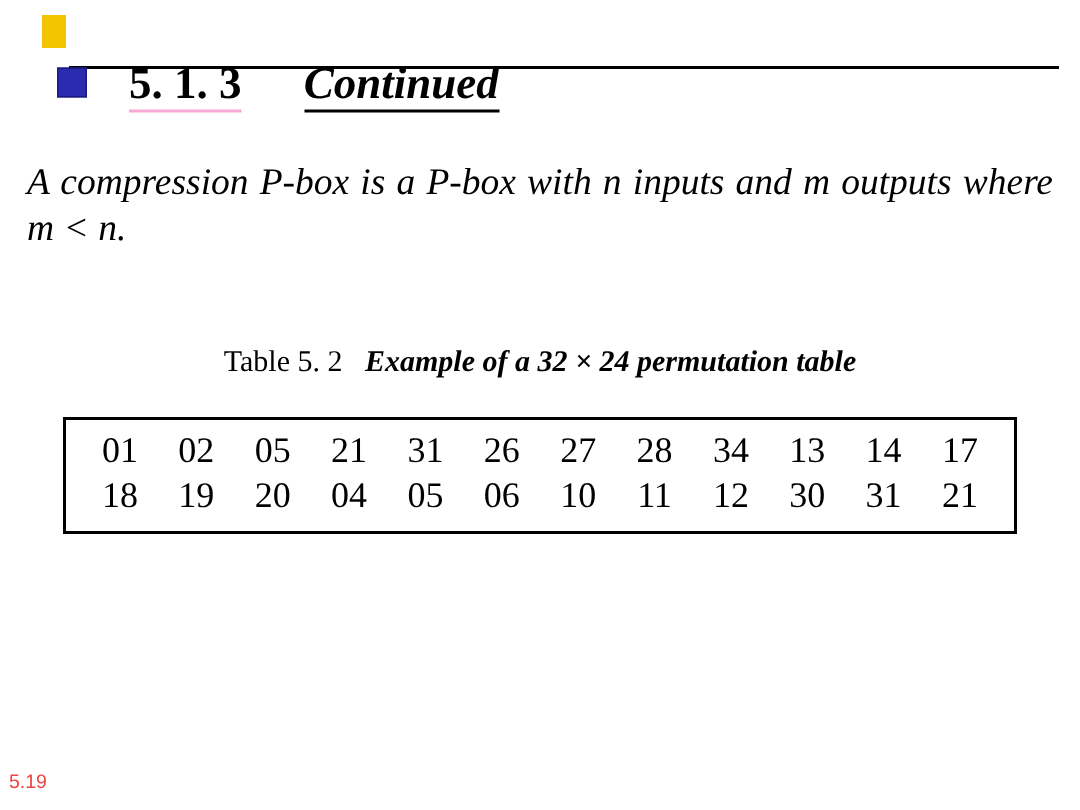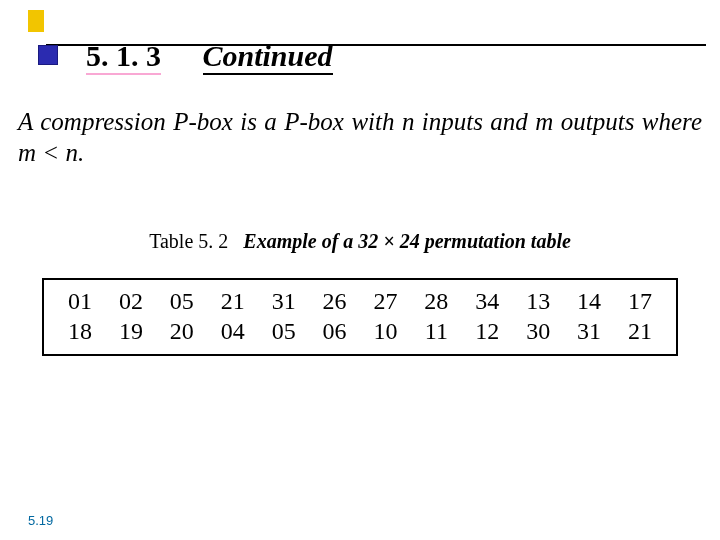--- a/index.html
+++ b/index.html
@@ -112,25 +112,25 @@
     font-family: "Times New Roman", Times, serif;
     color: #000;
     line-height: 1.25;
   }
   .perm-row span {
     width: 44px;
     text-align: center;
   }
   .pagenum {
     position: absolute;
-    left: 28px;
+    left: 6px;
     bottom: 12px;
     font-size: 13px;
     font-family: Arial, sans-serif;
-    color: #0369a1;
+    color: #ef4444;
   }
 </style>
 </head>
 <body>
 
 <div class="header">
   <div class="yellow-block"></div>
   <div class="title-line">
     <span class="section-num">5. 1. 3</span>
     <span class="continued">Continued</span>

